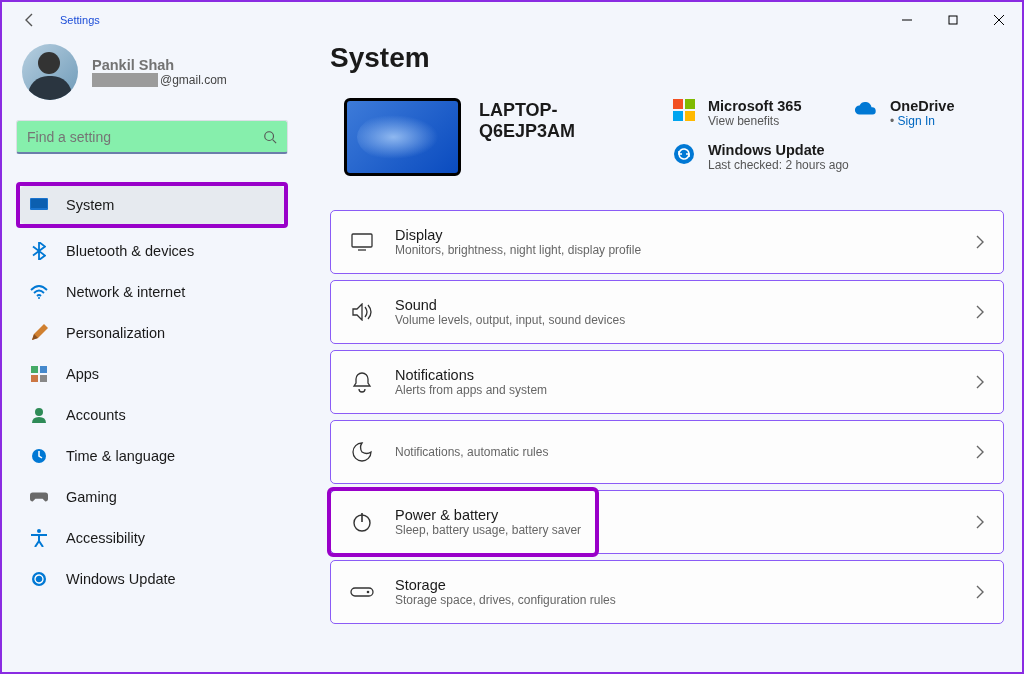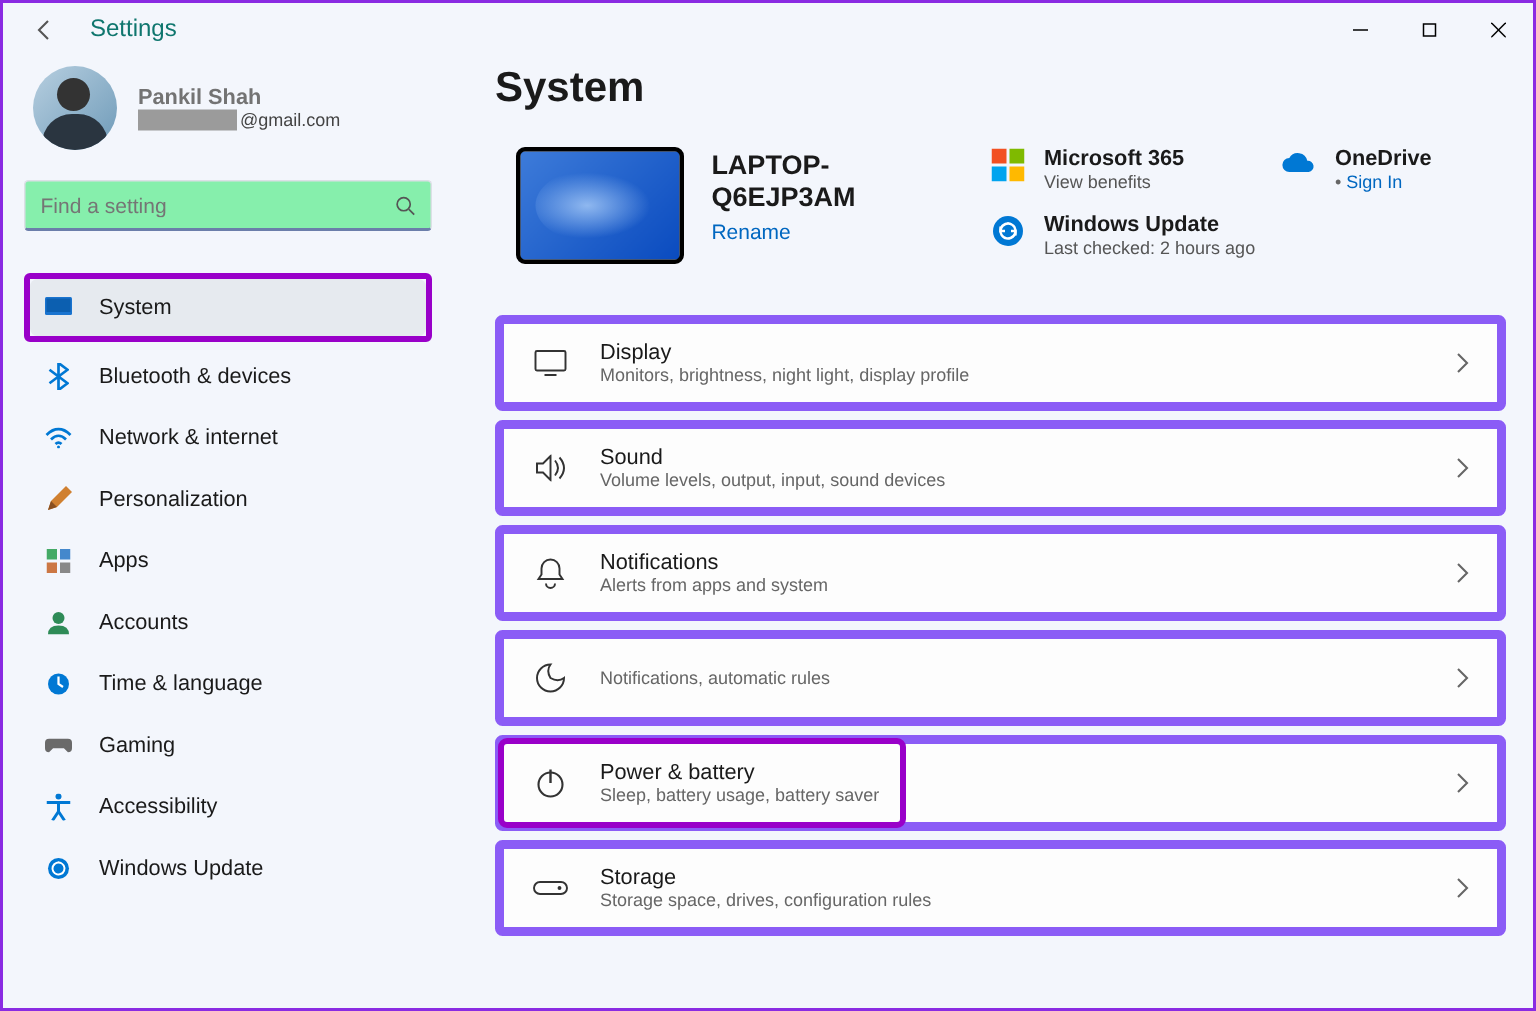--- a/index.html
+++ b/index.html
@@ -1,20 +1,20 @@
 <!DOCTYPE html>
 <html><head>
 <meta charset="utf-8">
 <style>
 * { margin: 0; padding: 0; box-sizing: border-box; font-family: "Segoe UI", Arial, sans-serif; }
 body { width: 1024px; height: 674px; background: #f3f6fc; border: 2px solid #8a2be2; overflow: hidden; }
 
 .titlebar { height: 36px; display: flex; align-items: center; padding-left: 16px; }
 .back-btn { width: 24px; height: 24px; display:flex; align-items:center; justify-content:center; color:#555; margin-right: 18px; cursor:pointer; }
-.app-title { font-size: 16px; color: #0f766e; }
+.app-title { font-size: 11px; color: #1d4ed8; }
 .win-controls { margin-left: auto; display: flex; }
 .win-btn { width: 46px; height: 32px; display:flex; align-items:center; justify-content:center; color:#000; }
 .win-btn svg { width: 10px; height: 10px; }
 
 .content { display: flex; height: calc(674px - 36px); }
 
 .sidebar { width: 300px; padding: 6px 14px 0 14px; }
 .profile { display:flex; align-items:center; gap:14px; margin-bottom: 20px; padding-left: 6px; }
 .avatar { width: 56px; height: 56px; border-radius: 50%; background: linear-gradient(135deg, #b7cfe0 0%, #6e9ab8 100%); overflow:hidden; position:relative; }
 .avatar::before { content:""; position:absolute; top:8px; left:16px; width:22px; height:22px; background:#333; border-radius:50%; }
@@ -39,30 +39,30 @@
 
 .top-row { display:flex; align-items:flex-start; gap: 20px; margin-bottom: 34px; }
 .device-block { display:flex; gap:18px; flex: 1; margin-left: 14px; }
 .device-img { width:118px; height:78px; border:3px solid #000; border-radius:6px; background: linear-gradient(135deg, #3d7bd9 0%, #0a4bbf 100%); position:relative; }
 .device-img::before { content:""; position:absolute; inset:10px 10px 10px 10px; background: radial-gradient(ellipse 70% 60% at 40% 50%, #8fb8f0 0%, transparent 70%); border-radius:50%; }
 .device-name { font-size: 18px; font-weight:600; color:#1a1a1a; margin-bottom: 4px; margin-top: 2px; }
 .device-model { font-size: 14px; color:#555; margin-bottom: 4px; }
 .rename-link { font-size: 14px; color:#0067c0; cursor:pointer; }
 
 .info-grid { display:flex; flex-direction:column; gap:14px; }
-.info-row { display:flex; gap: 44px; }
+.info-row { display:flex; gap: 32px; }
 .info-item { display:flex; gap:12px; align-items:flex-start; min-width: 150px; }
 .info-icon { width:24px; height:24px; flex-shrink:0; display:flex; align-items:center; justify-content:center; }
 .info-title { font-size:14.5px; font-weight:600; color:#1a1a1a; }
 .info-sub { font-size:12px; color:#555; }
 .info-link { font-size:12px; color:#0067c0; cursor:pointer; }
 .info-link::before { content:"• "; color:#666; }
 
 .card-list { display:flex; flex-direction:column; gap:6px; }
-.card { background:#fdfdfd; border:6px solid #8b5cf6; border-radius:5px; height:64px; display:flex; align-items:center; padding: 0 18px; cursor:pointer; }
+.card { background:#fdfdfd; border:1px solid #8b5cf6; border-radius:5px; height:64px; display:flex; align-items:center; padding: 0 18px; cursor:pointer; }
 .card-icon { width:26px; height:26px; color:#333; display:flex; align-items:center; justify-content:center; margin-right: 20px; flex-shrink:0; }
 .card-body { flex:1; }
 .card-title { font-size:14.5px; color:#1a1a1a; }
 .card-sub { font-size:12px; color:#666; }
 .card-chevron { color:#666; }
 
 .hl-power { padding: 3px; border: 4px solid #9900c9; border-radius:6px; }
 
 
 .ic-blue{color:#0078d4}.ic-green{color:#2e8b57}.ic-grey{color:#6a6a6a}.ic-orange{color:#d08030}
@@ -218,21 +218,20 @@
   </div>
 
   <div class="main">
     <h1 class="page-title">System</h1>
 
     <div class="top-row">
       <div class="device-block">
         <div class="device-img"></div>
         <div>
           <div class="device-name">LAPTOP-Q6EJP3AM</div>
-          <div class="rename-link">Rename</div>
         </div>
       </div>
 
       <div class="info-grid">
         <div class="info-row">
           <div class="info-item">
             <div class="info-icon">
                 <svg width="22" height="22" viewBox="0 0 22 22">
                   <rect x="0" y="0" width="10" height="10" fill="#f25022"></rect>
                   <rect x="12" y="0" width="10" height="10" fill="#7fba00"></rect>

